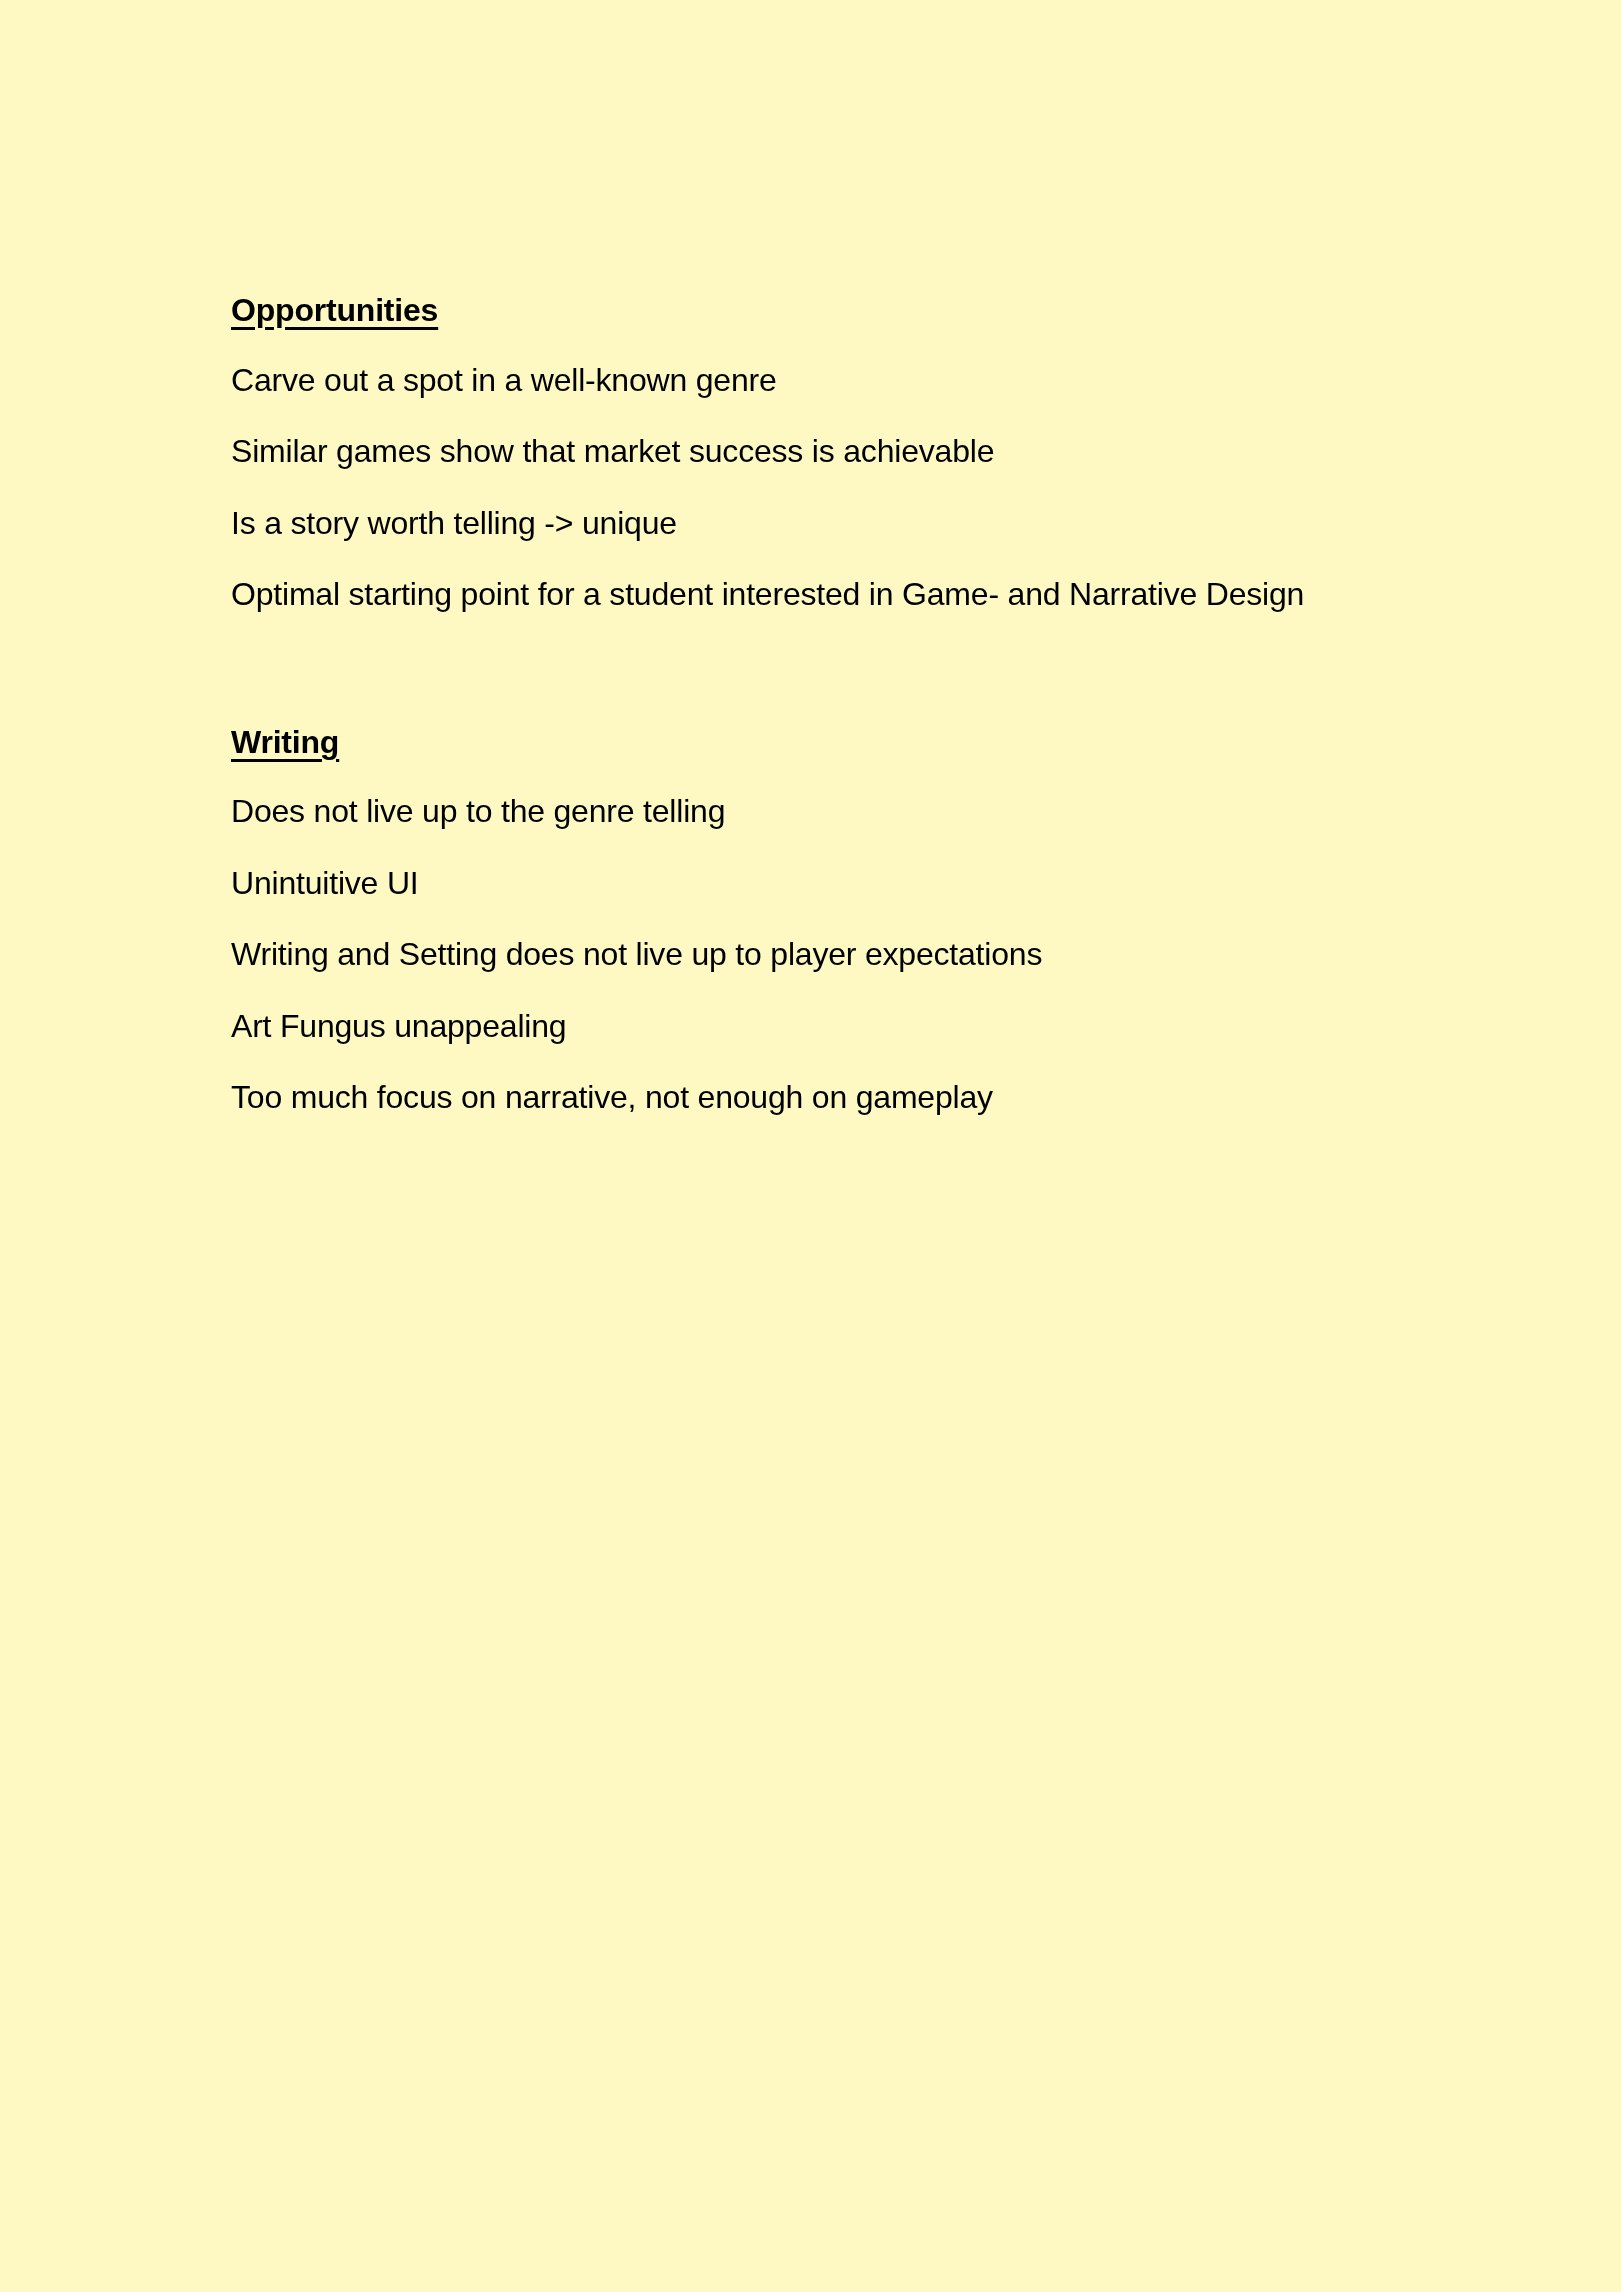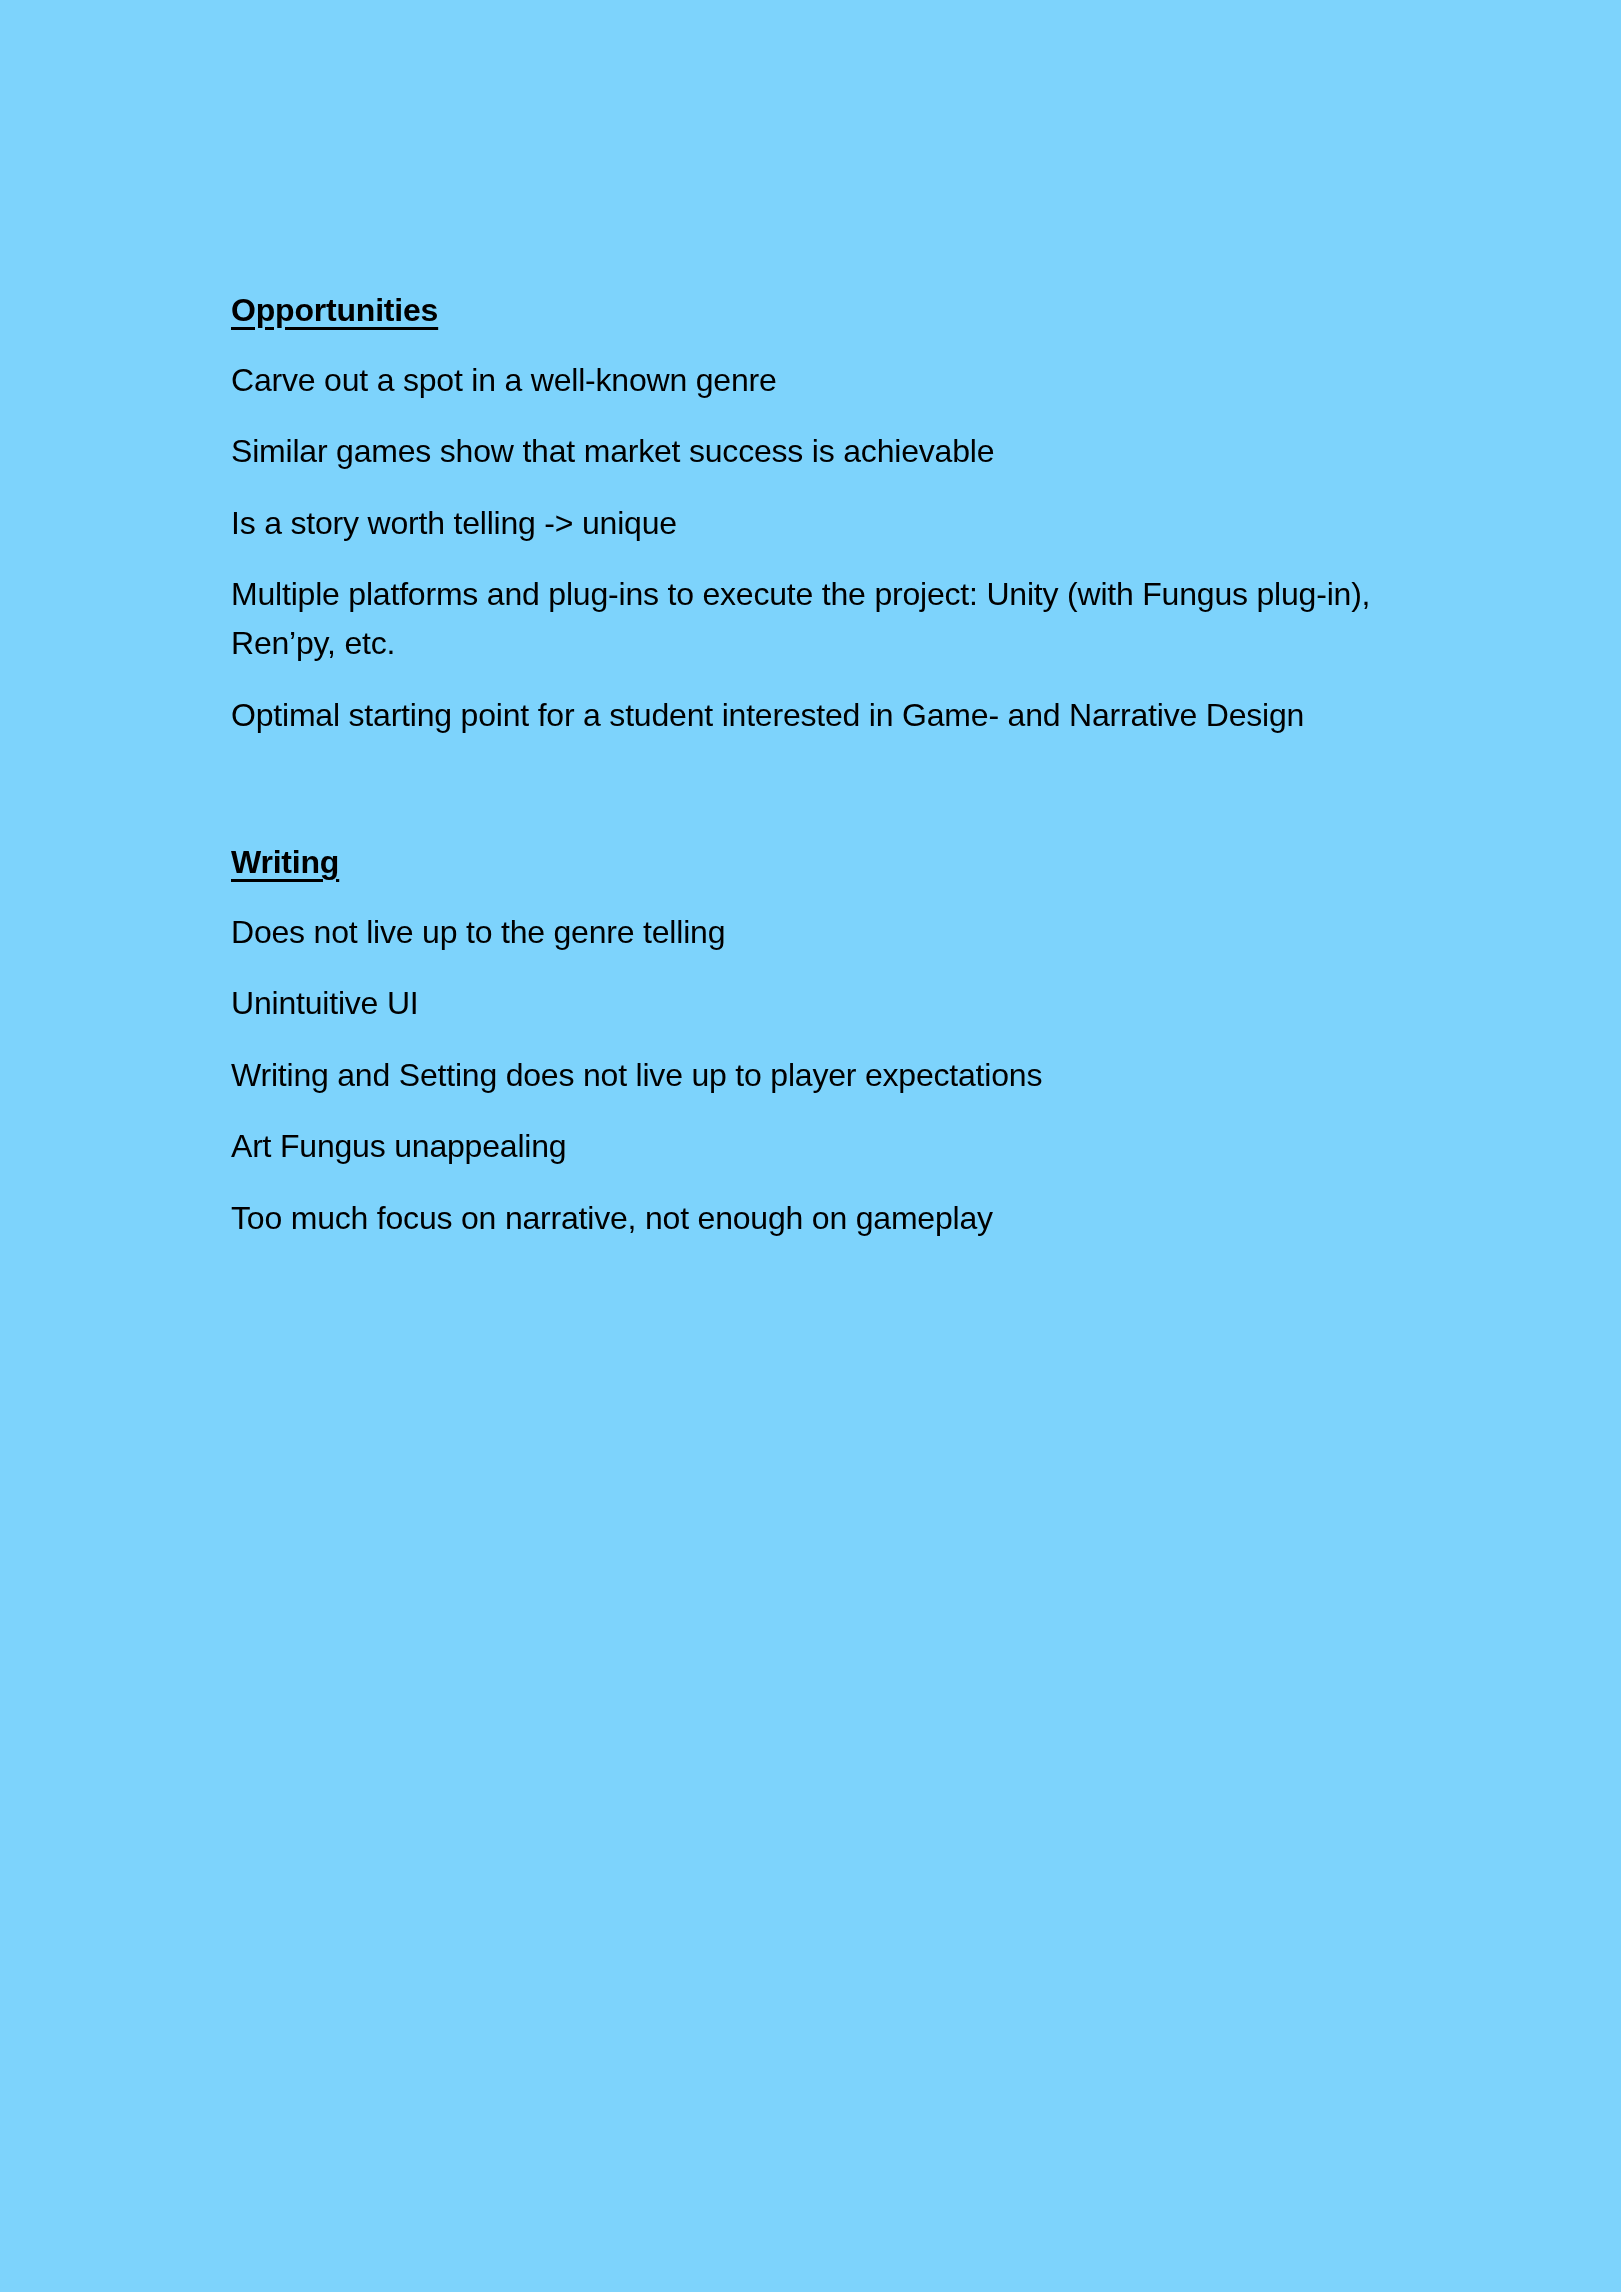--- a/index.html
+++ b/index.html
@@ -4,21 +4,21 @@
 <style>
   html, body {
     margin: 0;
     padding: 0;
     background: #ffffff;
   }
   .page {
     position: relative;
     width: 1621px;
     height: 2293px;
-    background: #7dd3fc;
+    background: #fef9c3;
     box-sizing: border-box;
     padding: 286px 174px 0 231px;
     font-family: "Liberation Sans", sans-serif;
     font-size: 32px;
     letter-spacing: -0.2px;
     color: #000000;
     overflow: hidden;
   }
   .doc-heading {
     font-size: 32px;
@@ -43,21 +43,20 @@
 <body>
 
 <div class="page">
 
   <section>
     <h2 class="doc-heading">Opportunities</h2>
 
     <p class="doc-para">Carve out a spot in a well-known genre</p>
     <p class="doc-para">Similar games show that market success is achievable</p>
     <p class="doc-para">Is a story worth telling -&gt; unique</p>
-    <p class="doc-para">Multiple platforms and plug-ins to execute the project: Unity (with Fungus plug-in), Ren’py, etc.</p>
     <p class="doc-para">Optimal starting point for a student interested in Game- and Narrative Design</p>
   </section>
 
   <div class="section-gap"></div>
 
   <section>
     <h2 class="doc-heading">Writing</h2>
 
     <p class="doc-para">Does not live up to the genre telling</p>
     <p class="doc-para">Unintuitive UI</p>

